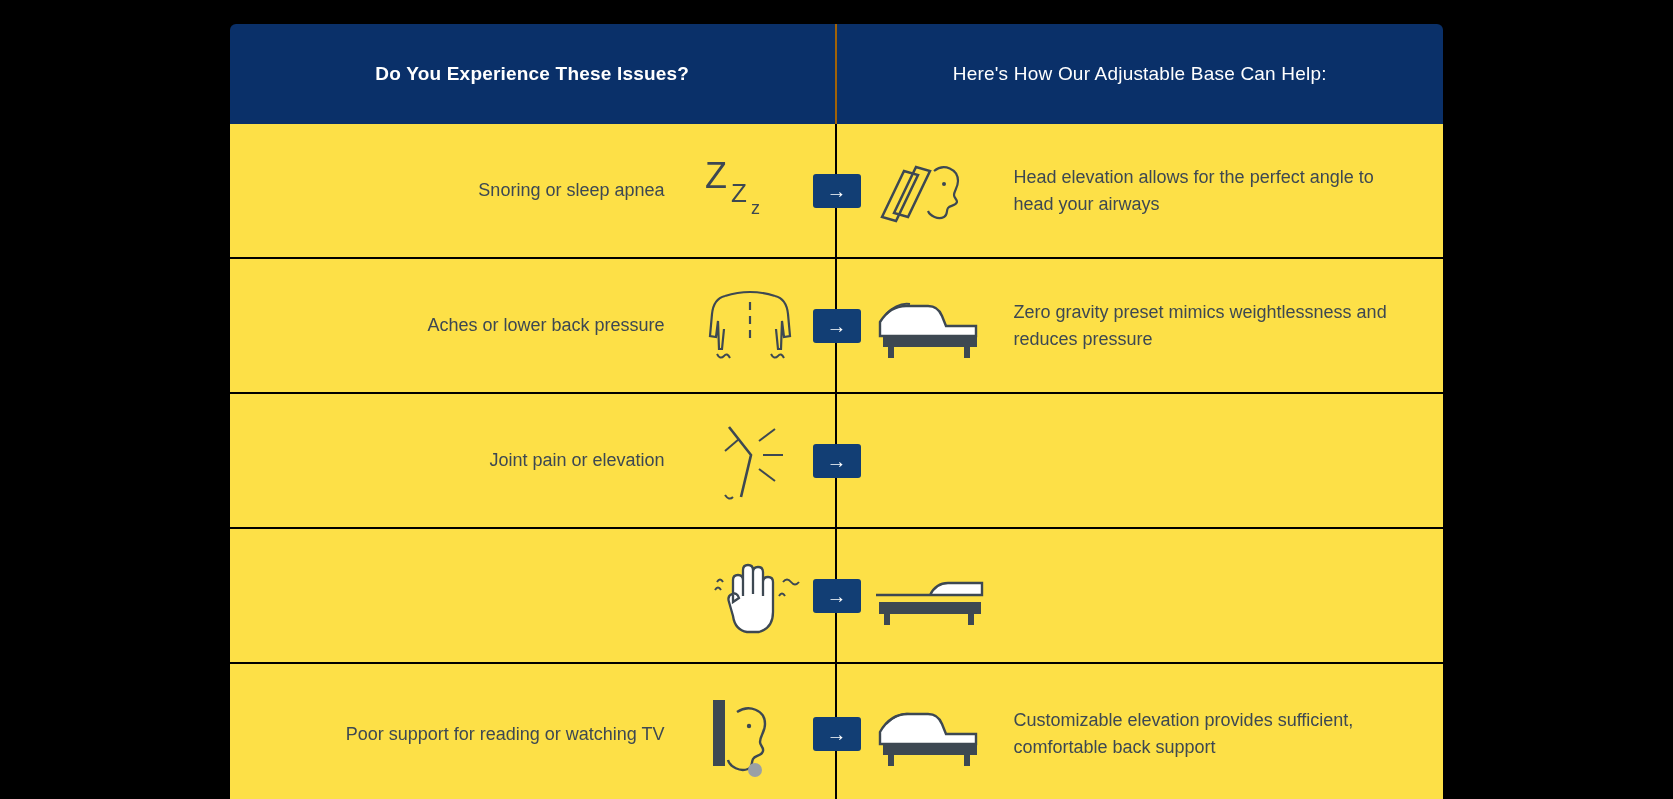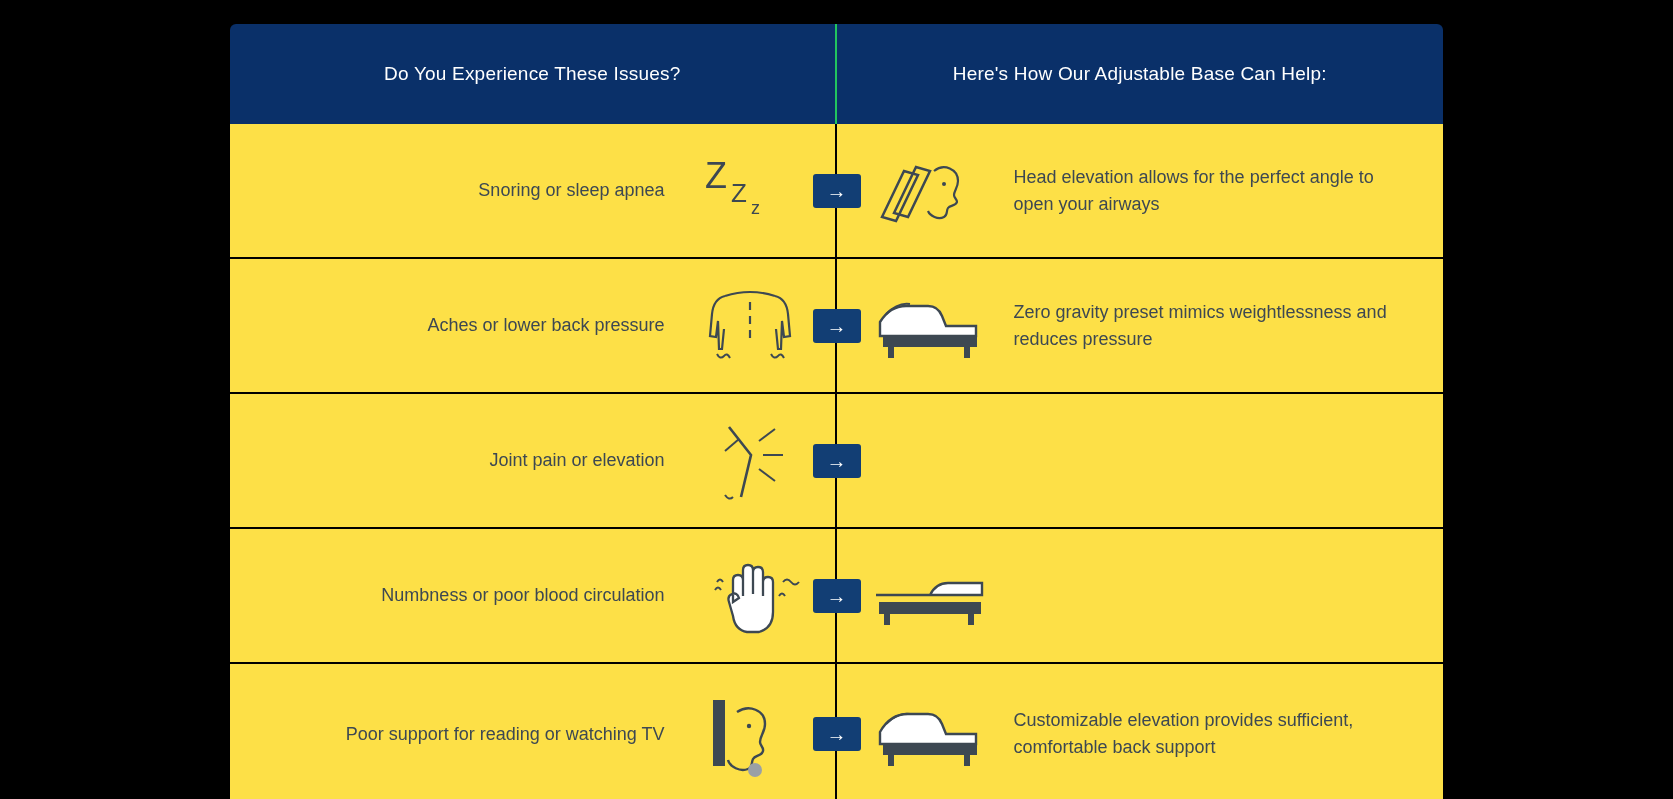--- a/index.html
+++ b/index.html
@@ -37,26 +37,27 @@
   }
   .header-cell {
     flex: 1 1 50%;
     text-align: center;
     color: #ffffff;
     font-size: 19px;
     letter-spacing: 0.2px;
     font-weight: 400;
   }
   .header-cell.left {
-    border-right: 2px solid #22c55e;
+    border-right: 2px solid #a16207;
     height: 100%;
     display: flex;
     align-items: center;
     justify-content: center;
     box-sizing: border-box;
+    font-weight: bold;
   }
   .header-cell.right {
     height: 100%;
     display: flex;
     align-items: center;
     justify-content: center;
     box-sizing: border-box;
   }
   
   .row {
@@ -163,21 +164,21 @@
       <div class="arrow-badge">→</div>
       <div class="col-right">
         <div class="bed-icon">
           <svg width="110" height="80" viewBox="0 0 110 80">
             <path d="M8 66 L30 20 L44 24 L22 70 Z" fill="none" stroke="#3d4852" stroke-width="2.5"></path>
             <path d="M20 62 L42 16 L56 20 L34 66 Z" fill="none" stroke="#3d4852" stroke-width="2.5"></path>
             <path d="M60 20 c10 -8 24 -2 24 10 c0 6 -4 10 -4 14 c0 3 3 4 3 7 c-1 4 -7 3 -9 6 c-2 3 0 7 -4 9 c-6 3 -14 -1 -16 -6" fill="none" stroke="#3d4852" stroke-width="2.2"></path>
             <circle cx="70" cy="33" r="2" fill="#3d4852"></circle>
           </svg>
         </div>
-        <div class="benefit-text">Head elevation allows for the perfect angle to open your airways</div>
+        <div class="benefit-text">Head elevation allows for the perfect angle to head your airways</div>
       </div>
     </div>
 
     <div class="row">
       <div class="col-left">
         <div class="issue-text">Aches or lower back pressure</div>
         <div class="issue-icon">
           <svg width="110" height="95" viewBox="0 0 110 95">
             <path d="M30 18 c-8 2 -12 8 -13 18 l-2 22 l6 1 l2 -16 l1 28 l3 0 l2 -20" fill="none" stroke="#3d4852" stroke-width="2.2"></path>
             <path d="M80 18 c8 2 12 8 13 18 l2 22 l-6 1 l-2 -16 l-1 28 l-3 0 l-2 -20" fill="none" stroke="#3d4852" stroke-width="2.2"></path>
@@ -217,21 +218,20 @@
             <line x1="44" y1="28" x2="30" y2="40" stroke="#3d4852" stroke-width="2"></line>
             <path d="M30 84 q4 6 8 2" fill="none" stroke="#3d4852" stroke-width="2"></path>
           </svg>
         </div>
       </div>
       <div class="arrow-badge">→</div>
     </div>
 
     <div class="row">
       <div class="col-left">
-        <div class="issue-text">Numbness or poor blood circulation</div>
         <div class="issue-icon">
           <svg width="110" height="100" viewBox="0 0 110 100">
             <path d="M38 56 l0 -22 q0 -5 5 -5 q5 0 5 5 l0 16 l0 -26 q0 -5 5 -5 q5 0 5 5 l0 24 l0 -22 q0 -5 5 -5 q5 0 5 5 l0 24 l0 -14 q0 -5 5 -5 q5 0 5 5 l0 30 q0 16 -14 20 l-12 0 q-12 -2 -14 -16 l-4 -14 q-2 -6 3 -8 q5 -2 7 4 z" fill="#ffffff" stroke="#3d4852" stroke-width="2.3"></path>
             <path d="M88 36 q4 -5 8 0 q4 5 8 0" fill="none" stroke="#3d4852" stroke-width="2"></path>
             <path d="M20 44 q3 -5 6 0" fill="none" stroke="#3d4852" stroke-width="2"></path>
             <path d="M22 36 q3 -5 6 0" fill="none" stroke="#3d4852" stroke-width="2"></path>
             <path d="M84 50 q3 -5 6 0" fill="none" stroke="#3d4852" stroke-width="2"></path>
           </svg>
         </div>
       </div>

